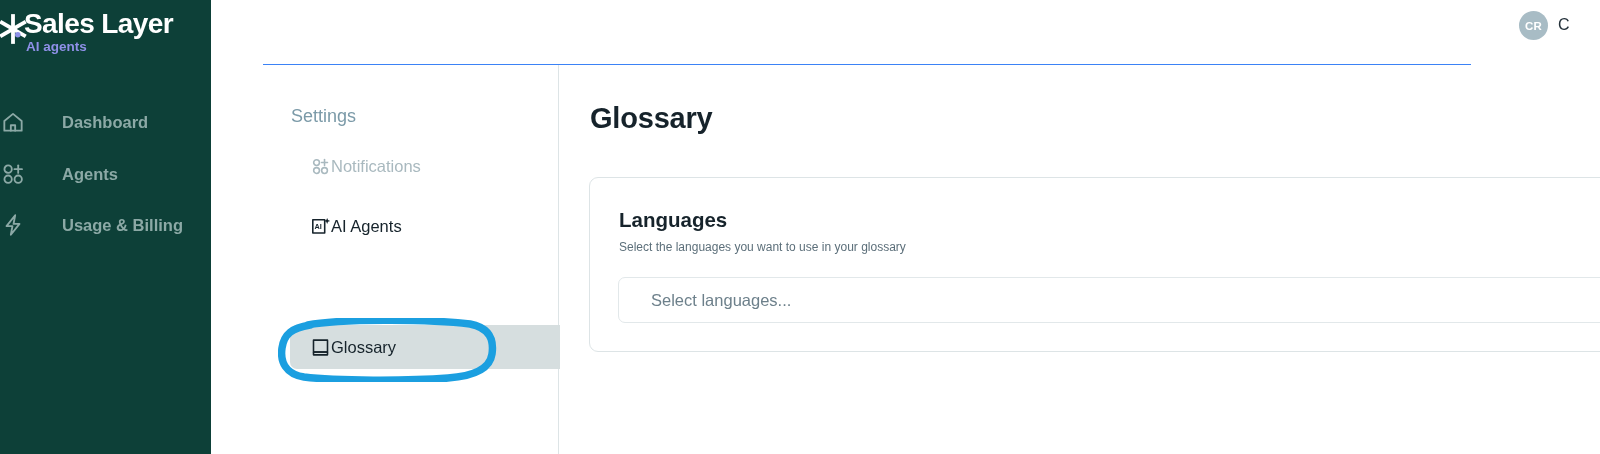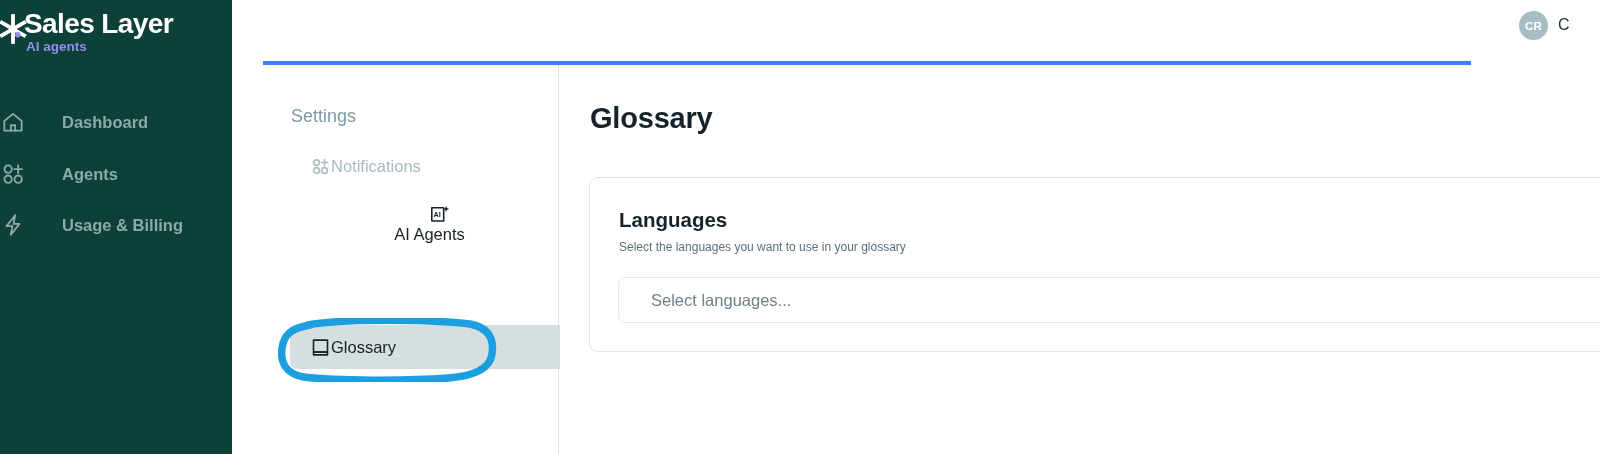--- a/index.html
+++ b/index.html
@@ -16,21 +16,21 @@
     position: relative;
     width: 1600px;
     height: 454px;
     background: #ffffff;
   }
 
   
   #sidebar {
     position: absolute;
     left: 0; top: 0;
-    width: 232px;
+    width: 211px;
     height: 454px;
     background: #0d4038;
     overflow: hidden;
     padding-left: 26px;
   }
 
   #brand {
     position: absolute;
     left: -12px; top: 8px;
     width: 280px;
@@ -94,21 +94,21 @@
     white-space: nowrap;
   }
 
   
   #topbar {
     position: absolute;
     left: 263px; top: 0;
     width: 1208px;
     height: 65px;
     background: #ffffff;
-    border-bottom: 4px solid #3b82f6;
+    border-bottom: 1px solid #3b82f6;
   }
 
   #avatar {
     position: absolute;
     left: 1256px; top: 11px;
     width: 29px; height: 29px;
     border-radius: 50%;
     background: #a8bcc5;
     display: flex;
     align-items: center;
@@ -324,21 +324,21 @@
       <svg class="settings-icon" viewBox="0 0 24 24" fill="none" stroke="#a9b9bf" stroke-width="1.8" stroke-linecap="round">
         <circle cx="7.5" cy="7.5" r="3.3"></circle>
         <circle cx="7.5" cy="16.6" r="3.3"></circle>
         <circle cx="16.6" cy="16.6" r="3.3"></circle>
         <line x1="16.6" y1="4.1" x2="16.6" y2="10.9"></line>
         <line x1="13.2" y1="7.5" x2="20" y2="7.5"></line>
       </svg>
       <span class="settings-label">Notifications</span>
     </div>
 
-    <div class="settings-item enabled" style="top:139px;flex-direction:column;">
+    <div class="settings-item enabled" style="top:139px;">
       <svg class="settings-icon" viewBox="0 0 24 24" fill="none" stroke="#16232b" stroke-width="1.8" stroke-linejoin="round" stroke-linecap="round">
         <path d="M3.2 4.2 H16.8 V19.4 H3.2 Z"></path>
         <text x="5.2" y="15.3" font-family="Liberation Sans, sans-serif" font-size="8.4" fill="#16232b" stroke="none" font-weight="bold">AI</text>
         <path d="M19.6 2.2 L20.6 4.6 L23 5.6 L20.6 6.6 L19.6 9 L18.6 6.6 L16.2 5.6 L18.6 4.6 Z" fill="#16232b" stroke="none"></path>
       </svg>
       <span class="settings-label">AI Agents</span>
     </div>
 
 
     <div class="settings-item active" style="top:260px;">

